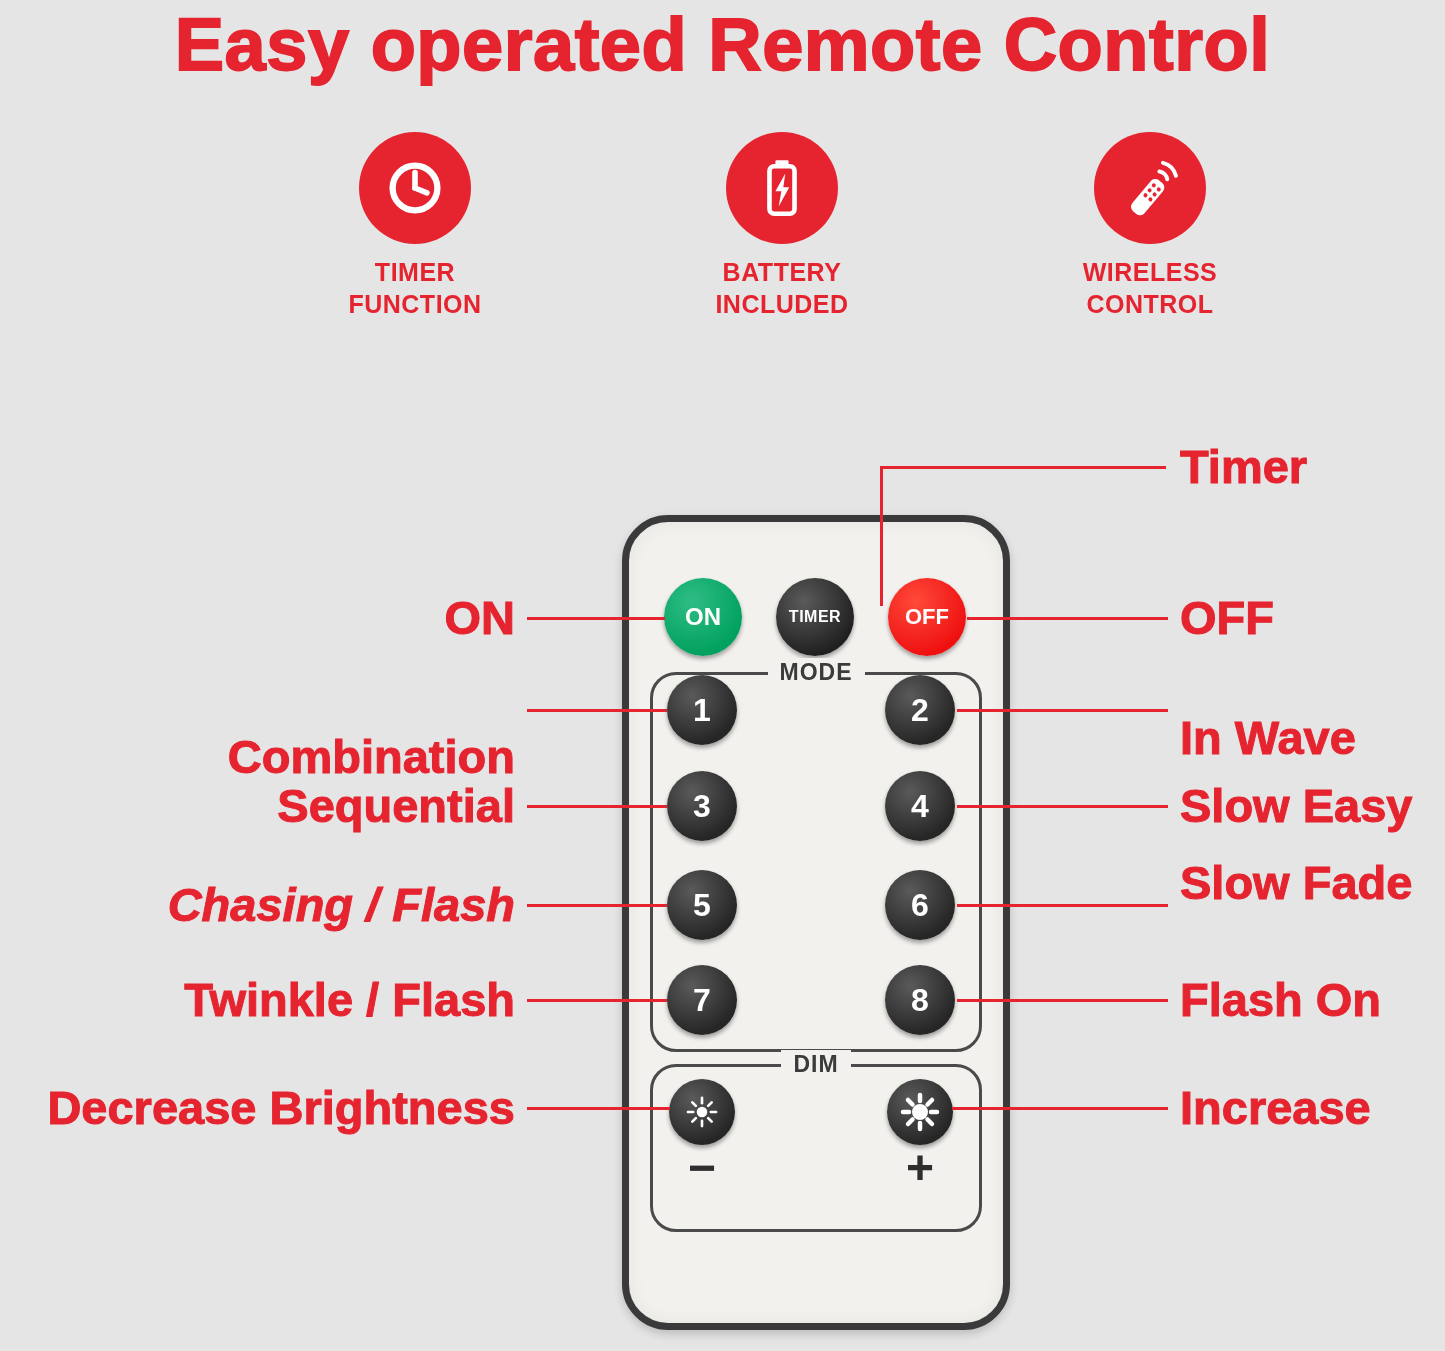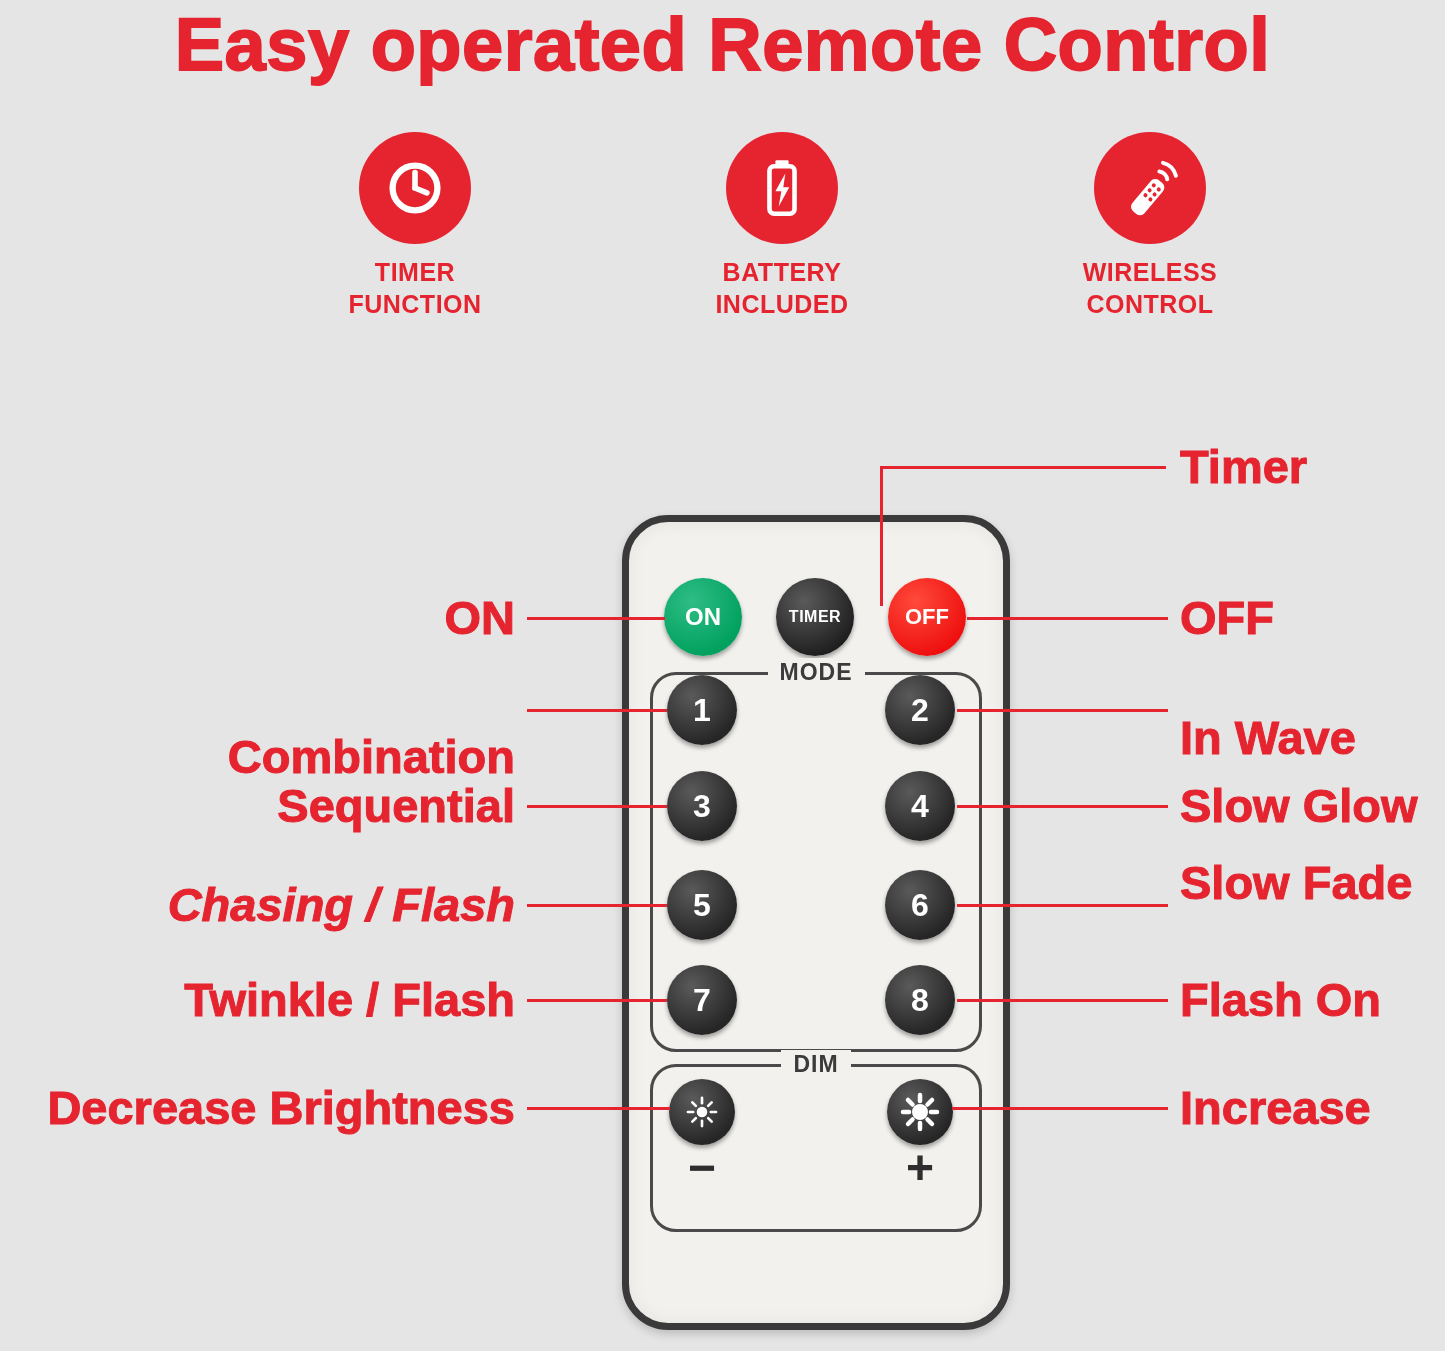--- a/index.html
+++ b/index.html
@@ -217,21 +217,21 @@
   <div class="line-h" style="left:957px; top:999px; width:211px;"></div>
   <div class="line-h" style="left:527px; top:1107px; width:143px;"></div>
   <div class="line-h" style="left:952px; top:1107px; width:216px;"></div>
 
   <div class="callout right" style="top:437px;">Timer</div>
   <div class="callout left" style="top:588px;">ON</div>
   <div class="callout right" style="top:588px;">OFF</div>
   <div class="callout left" style="top:680px;margin-top:47px;">Combination</div>
   <div class="callout right" style="top:708px;">In Wave</div>
   <div class="callout left" style="top:776px;margin-left:24px;">Sequential</div>
-  <div class="callout right" style="top:776px;">Slow Glow</div>
+  <div class="callout right" style="top:776px;">Slow Easy</div>
   <div class="callout left" style="top:875px;font-style:italic;">Chasing / Flash</div>
   <div class="callout right" style="top:853px;">Slow Fade</div>
   <div class="callout left" style="top:970px;">Twinkle / Flash</div>
   <div class="callout right" style="top:970px;">Flash On</div>
   <div class="callout left" style="top:1078px;text-align:right;">Decrease Brightness</div>
   <div class="callout right" style="top:1078px;">Increase</div>
 
 </div>
 
 </body></html>

